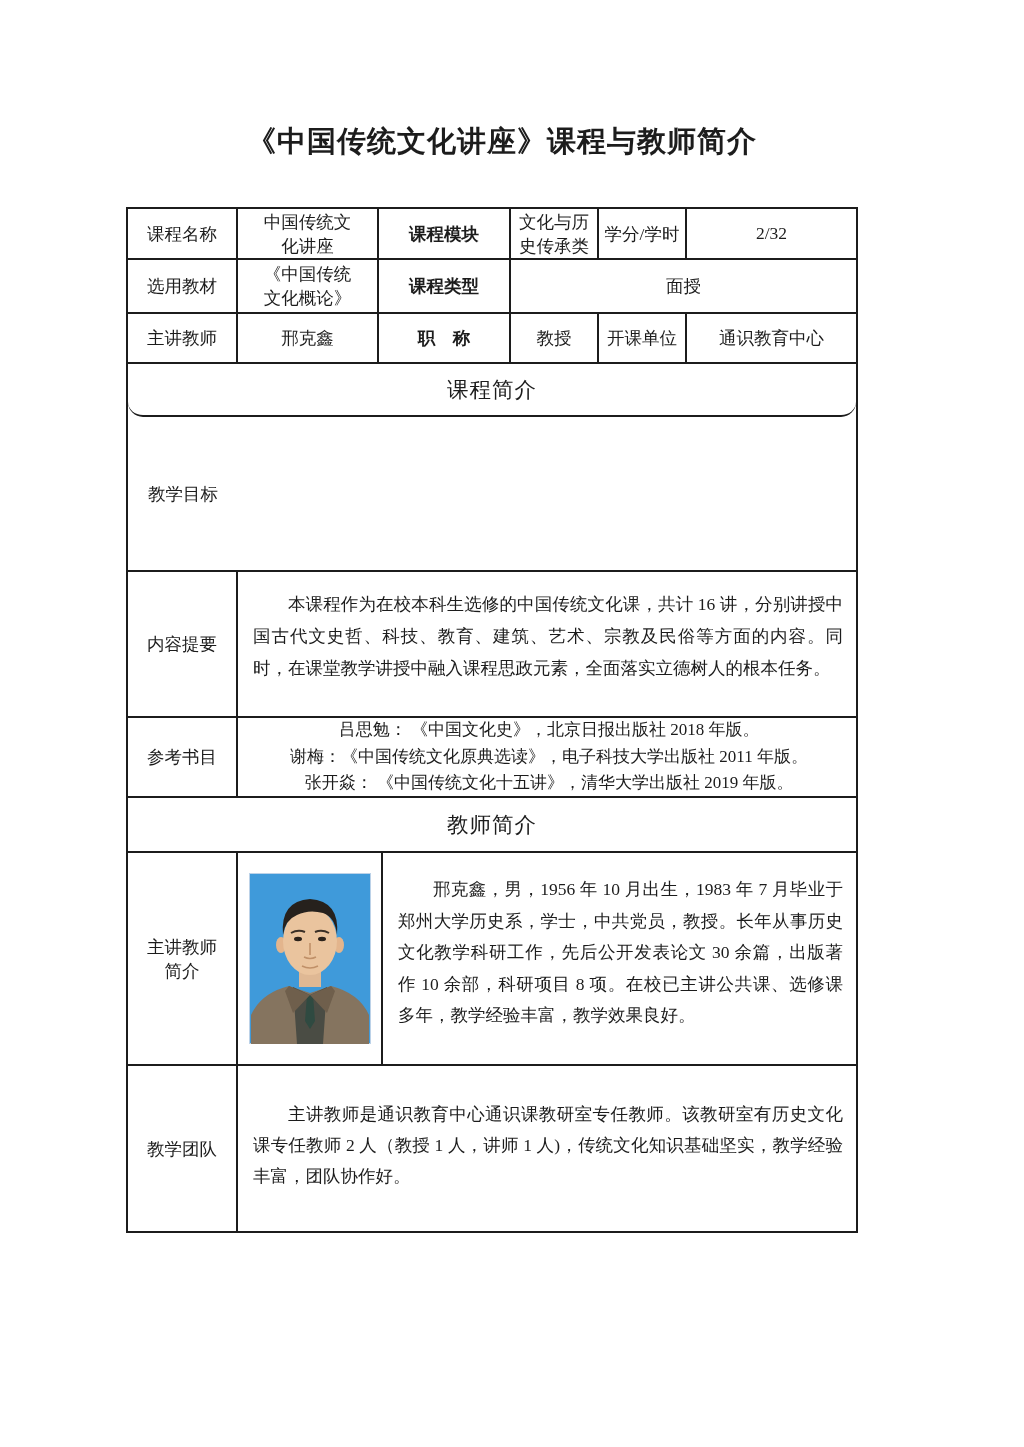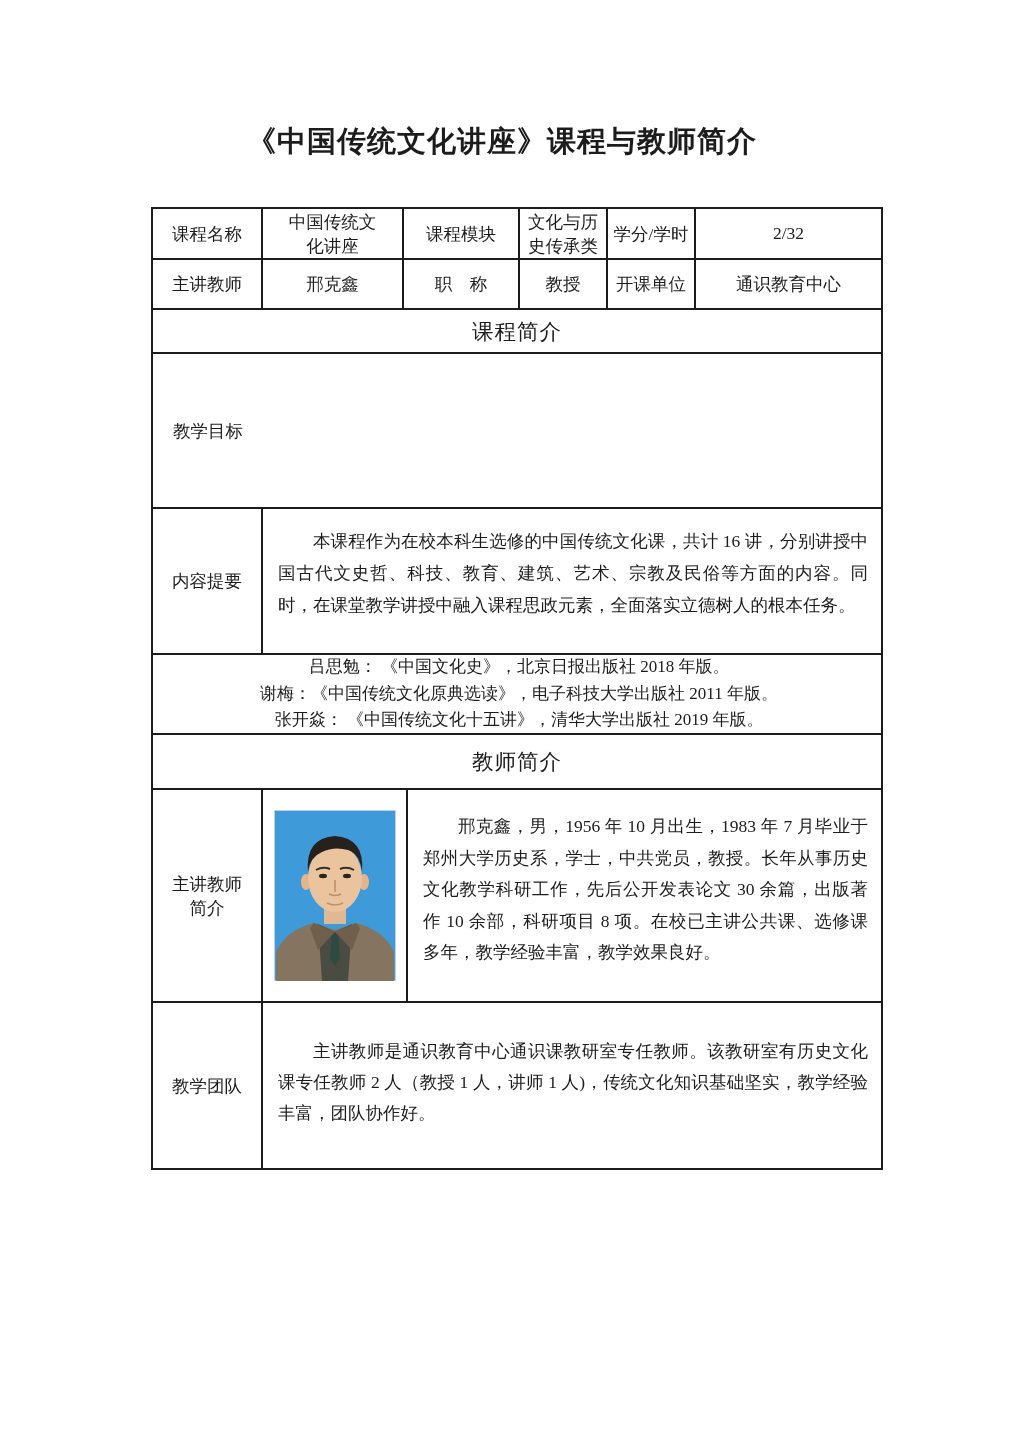--- a/index.html
+++ b/index.html
@@ -8,41 +8,41 @@
     width: 1024px; height: 1447px; position: relative;
     font-family: "Liberation Serif", "DejaVu Serif", serif;
     color: #1c1c1c;
   }
   .doc-title {
     position: absolute; top: 122px; left: 0; width: 1004px;
     text-align: center; font-size: 29px; font-weight: bold;
     letter-spacing: 1px;
   }
   .doc-table {
-    position: absolute; left: 151px; top: 207px; width: 732px;
+    position: absolute; left: 126px; top: 207px; width: 732px;
     border: 2px solid #1c1c1c;
     font-size: 17.5px;
   }
   .t-row { display: flex; align-items: stretch; border-bottom: 2px solid #1c1c1c; }
   .t-row:last-child { border-bottom: none; }
   .cell { border-right: 2px solid #1c1c1c; display: flex; align-items: center; justify-content: center; text-align: center; }
   .cell:last-child { border-right: none; }
   .cell.flex { flex: 1; }
   .c1 { width: 110px; flex: none; }
   .c2 { width: 141px; flex: none; }
-  .c3 { width: 116px; flex: none; }
+  .c3 { width: 132px; flex: none; font-weight: bold; }
   .c4 { width: 88px; flex: none; }
   .c5 { width: 88px; flex: none; }
   .photo-col { width: 145px; flex: none; }
   .preline { white-space: pre-line; }
   
   .r-h1 { height: 51px; }
   .r-h2 { height: 54px; }
   .r-h3 { height: 50px; }
-  .r-sec1 { height: 44px; }
+  .r-sec1 { height: 53px; border-radius: 15px; }
   .r-obj { height: 155px; }
   .r-sum { height: 146px; }
   .r-ref { height: 80px; }
   .r-sec2 { height: 55px; justify-content: center; }
   .r-bio { height: 213px; }
   .r-team { height: 165px; }
   .section-cell { flex: 1; font-size: 21.5px; letter-spacing: 1px; }
   .para-cell {
     flex: 1; display: block; text-align: justify;
     font-size: 17.5px;
@@ -70,20 +70,27 @@
     <div class="cell c1">课程名称</div>
     <div class="cell c2 preline">中国传统文
 化讲座</div>
     <div class="cell c3">课程模块</div>
     <div class="cell c4 preline">文化与历
 史传承类</div>
     <div class="cell c5">学分/学时</div>
     <div class="cell flex">2/32</div>
   </div>
 
+  <div class="t-row r-h2">
+    <div class="cell c1">选用教材</div>
+    <div class="cell c2 preline">《中国传统
+文化概论》</div>
+    <div class="cell c3">课程类型</div>
+    <div class="cell flex">面授</div>
+  </div>
 
   <div class="t-row r-h3">
     <div class="cell c1">主讲教师</div>
     <div class="cell c2">邢克鑫</div>
     <div class="cell c3">职　称</div>
     <div class="cell c4">教授</div>
     <div class="cell c5">开课单位</div>
     <div class="cell flex">通识教育中心</div>
   </div>
 
@@ -96,20 +103,21 @@
   </div>
 
   <div class="t-row r-sum">
     <div class="cell c1">内容提要</div>
     <div class="cell para-cell">
       <div class="para sum-para">本课程作为在校本科生选修的中国传统文化课，共计 16 讲，分别讲授中国古代文史哲、科技、教育、建筑、艺术、宗教及民俗等方面的内容。同时，在课堂教学讲授中融入课程思政元素，全面落实立德树人的根本任务。</div>
     </div>
   </div>
 
   <div class="t-row r-ref">
+    <div class="cell c1">参考书目</div>
     <div class="cell ref-cell">
       <div>吕思勉： 《中国文化史》，北京日报出版社 2018 年版。</div>
       <div>谢梅：《中国传统文化原典选读》，电子科技大学出版社 2011 年版。</div>
       <div>张开焱： 《中国传统文化十五讲》，清华大学出版社 2019 年版。</div>
     </div>
   </div>
 
   <div class="t-row r-sec2">
     <div class="cell section-cell">教师简介</div>
   </div>

